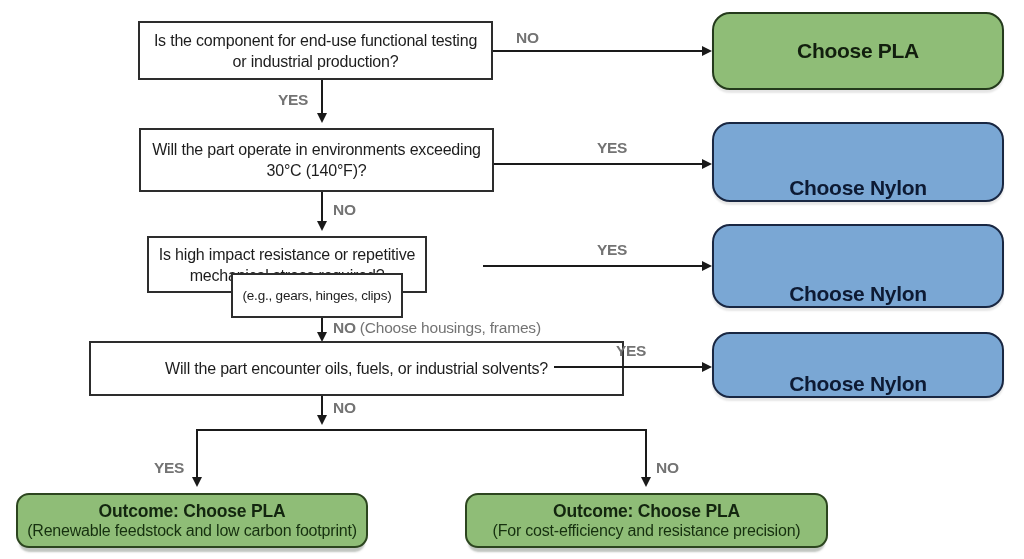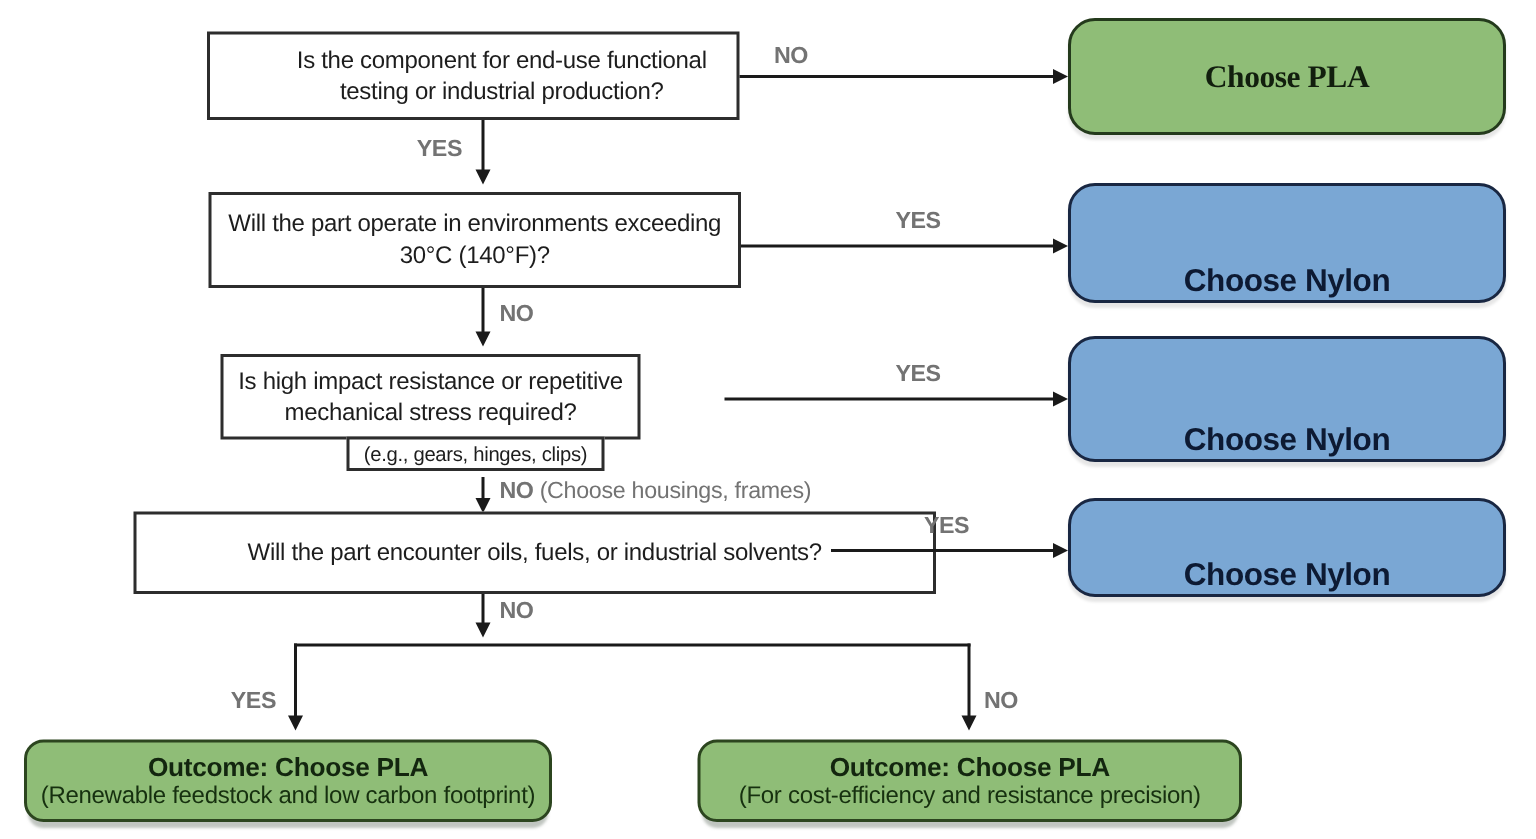--- a/index.html
+++ b/index.html
@@ -51,27 +51,27 @@
   .lbl .note{font-weight:400;letter-spacing:-0.2px;}
   .q5text{
     position:absolute;text-align:center;font-size:16px;line-height:20px;letter-spacing:-0.25px;color:#1d1d1d;
   }
 </style>
 </head>
 <body>
 
 <div class="canvas">
 
-  <div class="qbox" style="left:138px;top:21px;width:355px;height:59px;padding-left:44px;">
+  <div class="qbox" style="left:138px;top:21px;width:355px;height:59px;">
     <span>Is the component for end-use functional testing or industrial production?</span>
   </div>
   <div class="hline" style="left:493px;top:50px;width:210px;"></div>
   <div class="ah-right" style="left:702px;top:46px;"></div>
   <div class="lbl" style="left:516px;top:29px;">NO</div>
-  <div class="pill green" style="left:712px;top:12px;width:292px;height:78px;font-family:Liberation Serif, serif;">
+  <div class="pill green" style="left:712px;top:12px;width:292px;height:78px;">
     <span>Choose PLA</span>
   </div>
 
   <div class="vline" style="left:321px;top:80px;height:34px;"></div>
   <div class="ah-down" style="left:317px;top:113px;"></div>
   <div class="lbl" style="left:266px;top:91px;width:42px;text-align:right;">YES</div>
 
   <div class="qbox" style="left:139px;top:128px;width:355px;height:64px;">
     <span>Will the part operate in environments exceeding 30°C (140°F)?</span>
   </div>
@@ -82,21 +82,21 @@
     <span>Choose Nylon</span>
   </div>
 
   <div class="vline" style="left:321px;top:192px;height:30px;"></div>
   <div class="ah-down" style="left:317px;top:221px;"></div>
   <div class="lbl" style="left:333px;top:201px;">NO</div>
 
   <div class="qbox" style="left:147px;top:236px;width:280px;height:57px;">
     <span>Is high impact resistance or repetitive mechanical stress required?</span>
   </div>
-  <div class="subnote" style="left:231px;top:291px;width:172px;height:23px;">
+  <div class="subnote" style="left:231px;top:273px;width:172px;height:45px;">
     <span>(e.g., gears, hinges, clips)</span>
   </div>
   <div class="hline" style="left:483px;top:265px;width:220px;"></div>
   <div class="ah-right" style="left:702px;top:261px;"></div>
   <div class="lbl" style="left:597px;top:241px;">YES</div>
   <div class="pill blue" style="left:712px;top:224px;width:292px;height:84px;">
     <span>Choose Nylon</span>
   </div>
 
   <div class="vline" style="left:321px;top:318px;height:15px;"></div>

